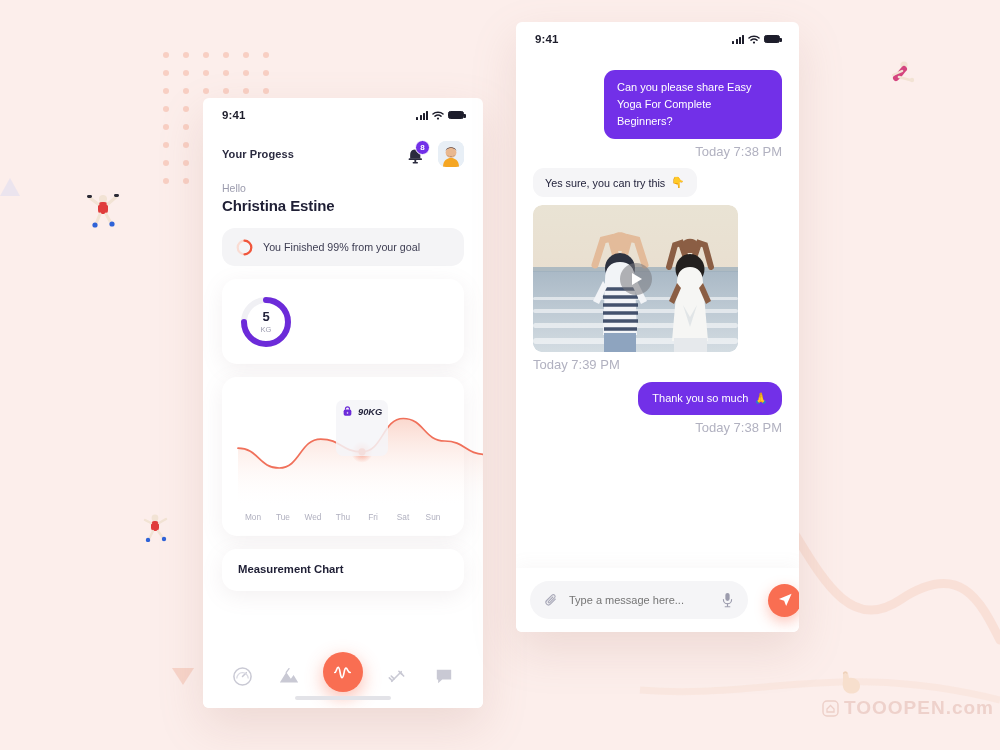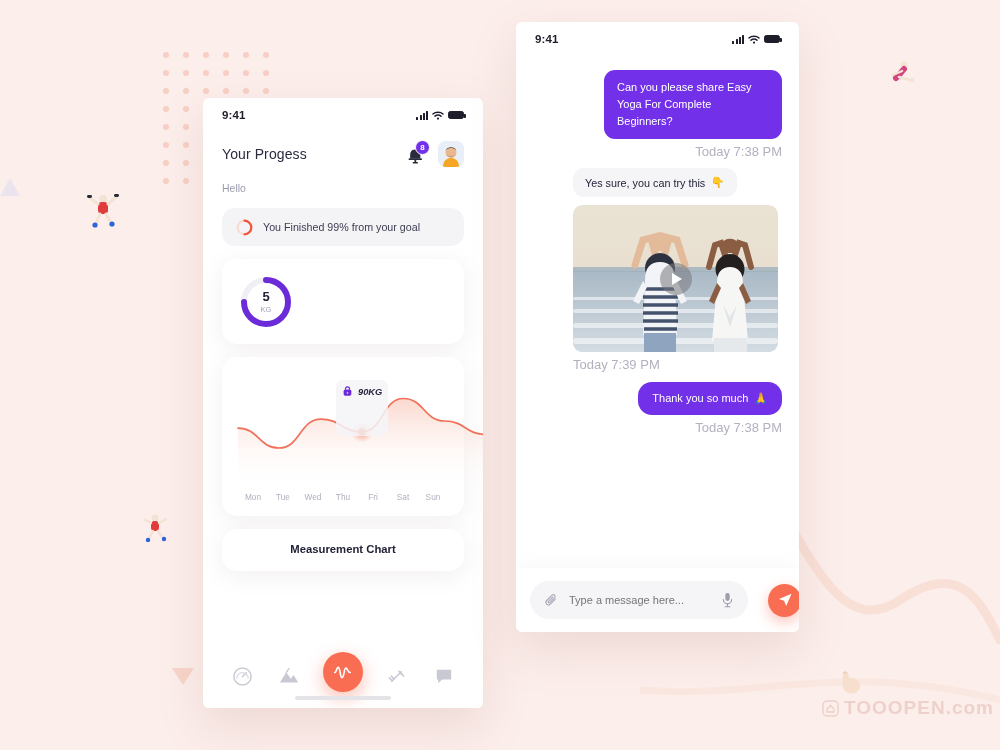--- a/index.html
+++ b/index.html
@@ -40,21 +40,21 @@
   .sb-icons { display: flex; align-items: center; gap: 4px; }
   .sig { display: flex; align-items: flex-end; gap: 1.2px; height: 9px; }
   .sig i { display: block; width: 2px; background: #1d1d2b; border-radius: .5px; }
   .sig i:nth-child(1){height:3px}.sig i:nth-child(2){height:5px}
   .sig i:nth-child(3){height:7px}.sig i:nth-child(4){height:9px}
   .batt { width: 16px; height: 8.5px; border: 1.3px solid #1d1d2b; border-radius: 2.4px; position: relative; background:#1d1d2b; }
   .batt::after{content:"";position:absolute;right:-3px;top:2px;width:1.6px;height:4px;background:#1d1d2b;border-radius:0 1px 1px 0;}
 
   
   .lp-head { display: flex; align-items: center; justify-content: space-between; padding: 9px 19px 0; }
-  .lp-title { font-size: 14px; font-weight: 400; color: #2b2b40; letter-spacing:.1px; }
+  .lp-title { font-size: 11px; font-weight: 700; color: #2b2b40; letter-spacing:.1px; }
   .lp-head-right { display: flex; align-items: center; gap: 13px; }
   .bell-wrap { position: relative; width: 19px; height: 21px; }
   .badge {
     position: absolute; right: -5px; top: -4px; width: 15px; height: 15px; border-radius: 50%;
     background: #7230e8; color: #fff; font-size: 8px; font-weight: 700;
     display: flex; align-items: center; justify-content: center; border: 1.5px solid #fff;
   }
   .avatar-sq {
     width: 26px; height: 26px; border-radius: 8px; overflow: hidden; position: relative;
     background: linear-gradient(160deg,#e7eef5,#dde7f1);
@@ -101,21 +101,21 @@
     position:absolute; left: 107px; top: 4px; width: 52px; height: 56px;
     background: rgba(245,245,248,.85); border-radius: 7px;
   }
   .tip-pill {
     position:absolute; left:112px; top:10px; display:flex; align-items:center; gap:5px;
   }
   .tip-txt { font-size: 9.3px; font-weight: 700; color: #23233c; font-style: italic; }
   .x-labels { display:flex; padding: 4px 16px 14px; }
   .x-labels span { flex:1; text-align:center; font-size:8.3px; color:#b0b0bf; }
 
-  .meas-card { padding: 14px 16px 16px; text-align: center; }
+  .meas-card { padding: 14px 16px 16px; }
   .meas-title { font-size: 11.3px; font-weight: 700; color: #1f1f35; }
 
   .tabbar {
     position:absolute; left:0; right:0; bottom:0; height:64px; background:#fff;
     display:flex; align-items:center; justify-content:space-around; padding: 0 16px;
   }
   .tab-ic { width: 26px; height: 26px; display:flex; align-items:center; justify-content:center; }
   .tab-fab {
     width: 40px; height: 40px; border-radius:50%; background:#f96e52;
     display:flex; align-items:center; justify-content:center;
@@ -132,21 +132,21 @@
     border-bottom: 1px solid #f1f1f4;
   }
   .ch-back { width: 22px; height:22px; display:flex; align-items:center; }
   .ch-center { flex:1; text-align:center; margin-left:-4px; }
   .ch-name { font-size: 14px; font-weight: 600; color: #1f1f35; letter-spacing:-.1px; }
   .ch-status { font-size: 9.3px; color: #a6a6b6; margin-top: 1px; }
   .ch-av { width: 31px; height:31px; border-radius:10px; position:relative; overflow:visible; }
   .ch-av-in { width:100%; height:100%; border-radius:10px; overflow:hidden; background: linear-gradient(160deg,#e7eef5,#dbe6f0); }
   .ch-dot { position:absolute; right:-1px; top:-1px; width:8px; height:8px; border-radius:50%; background:#2ecc71; border:1.6px solid #fff; }
 
-  .chat-body { padding: 14px 17px 0; margin-left: 40px; }
+  .chat-body { padding: 14px 17px 0; }
   .row-r { display:flex; flex-direction:column; align-items:flex-end; }
   .row-l { display:flex; flex-direction:column; align-items:flex-start; }
   .bub-out {
     background:#7230e8; color:#fff; border-radius: 11px;
     padding: 9px 13px; font-size: 11px; line-height: 1.55; max-width: 178px;
   }
   .bub-out.one { border-radius: 14px; padding: 8px 14px; display:flex; align-items:center; gap:6px; }
   .bub-in {
     background:#f5f5f7; color:#23233c; border-radius: 11px;
     padding: 8px 12px; font-size: 10.8px; display:flex; align-items:center; gap:6px;
@@ -306,20 +306,21 @@
           <circle cx="13" cy="11.5" r="5.4" fill="#e9b88f"></circle>
           <path d="M7.6 10.6 C7.6 5.8 18.4 5.8 18.4 10.6 C18.4 8 16 6.6 13 6.6 C10 6.6 7.6 8 7.6 10.6 Z" fill="#2b2230"></path>
           <path d="M9.3 13.6 C10.6 16.8 15.4 16.8 16.7 13.6 C16.4 16.6 9.6 16.6 9.3 13.6 Z" fill="#3a2f36"></path>
         </svg>
       </div>
     </div>
   </div>
 
   <div class="greet">
     <div class="greet-hello">Hello</div>
+    <div class="greet-name">Christina Estine</div>
   </div>
 
   <div class="goal-card">
     <svg width="17" height="17" viewBox="0 0 20 20">
       <circle cx="10" cy="10" r="8" fill="none" stroke="#fadcd3" stroke-width="2.6"></circle>
       <path d="M10 2 A8 8 0 0 1 10 18" fill="none" stroke="#f0563c" stroke-width="2.6" stroke-linecap="round"></path>
     </svg>
     <div class="goal-text">You Finished 99% from your goal</div>
   </div>
 

